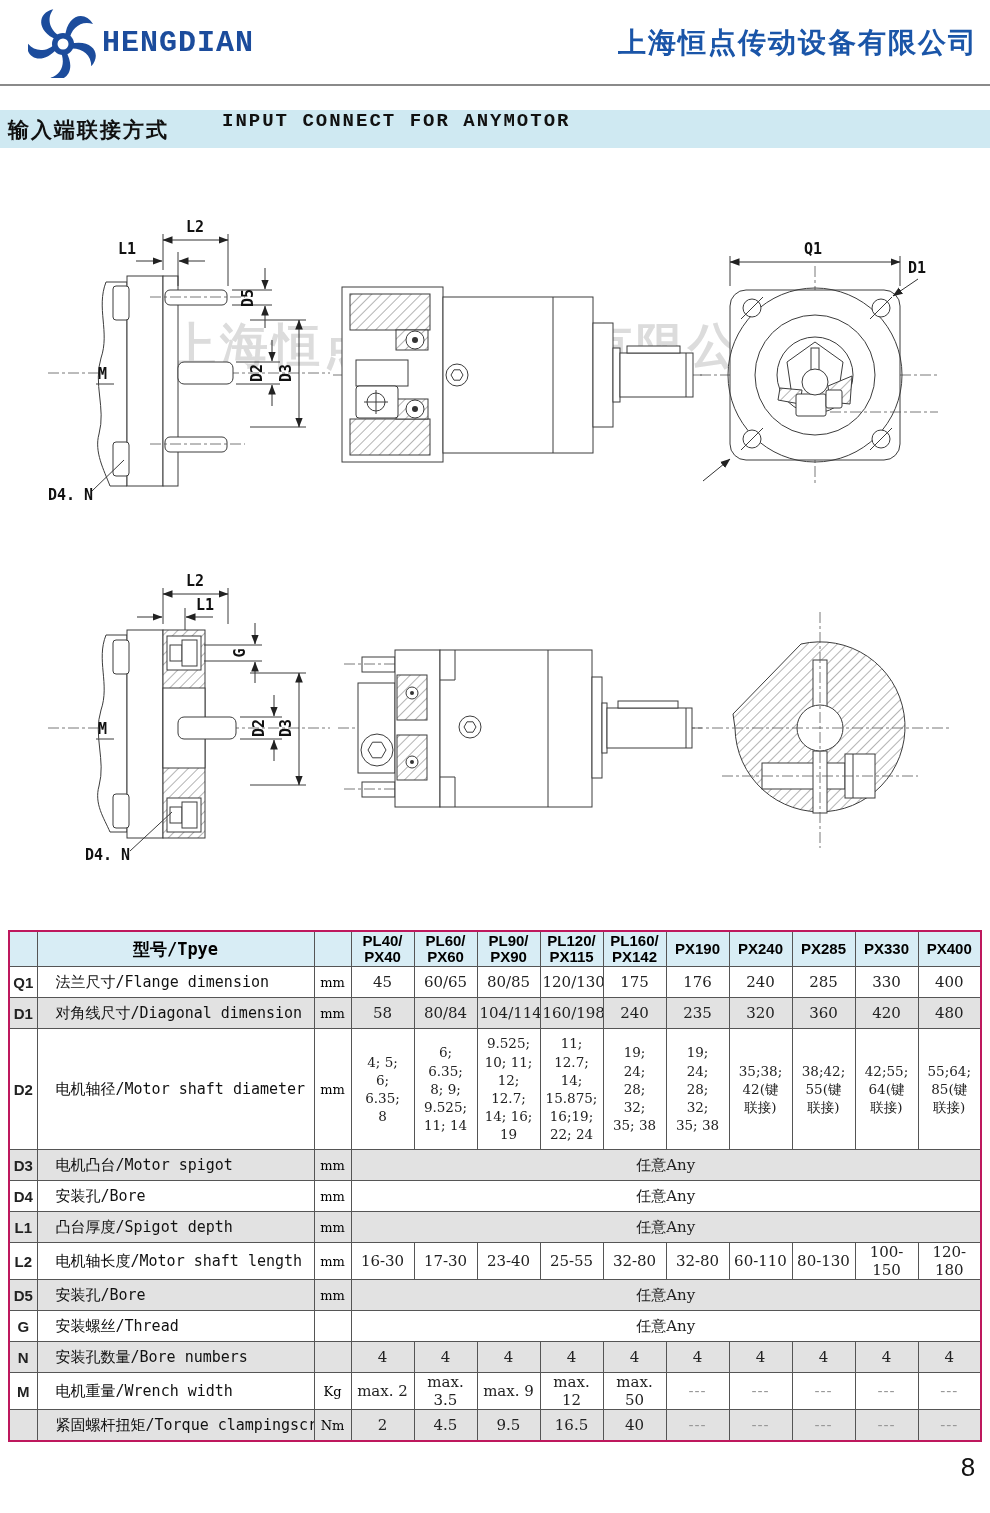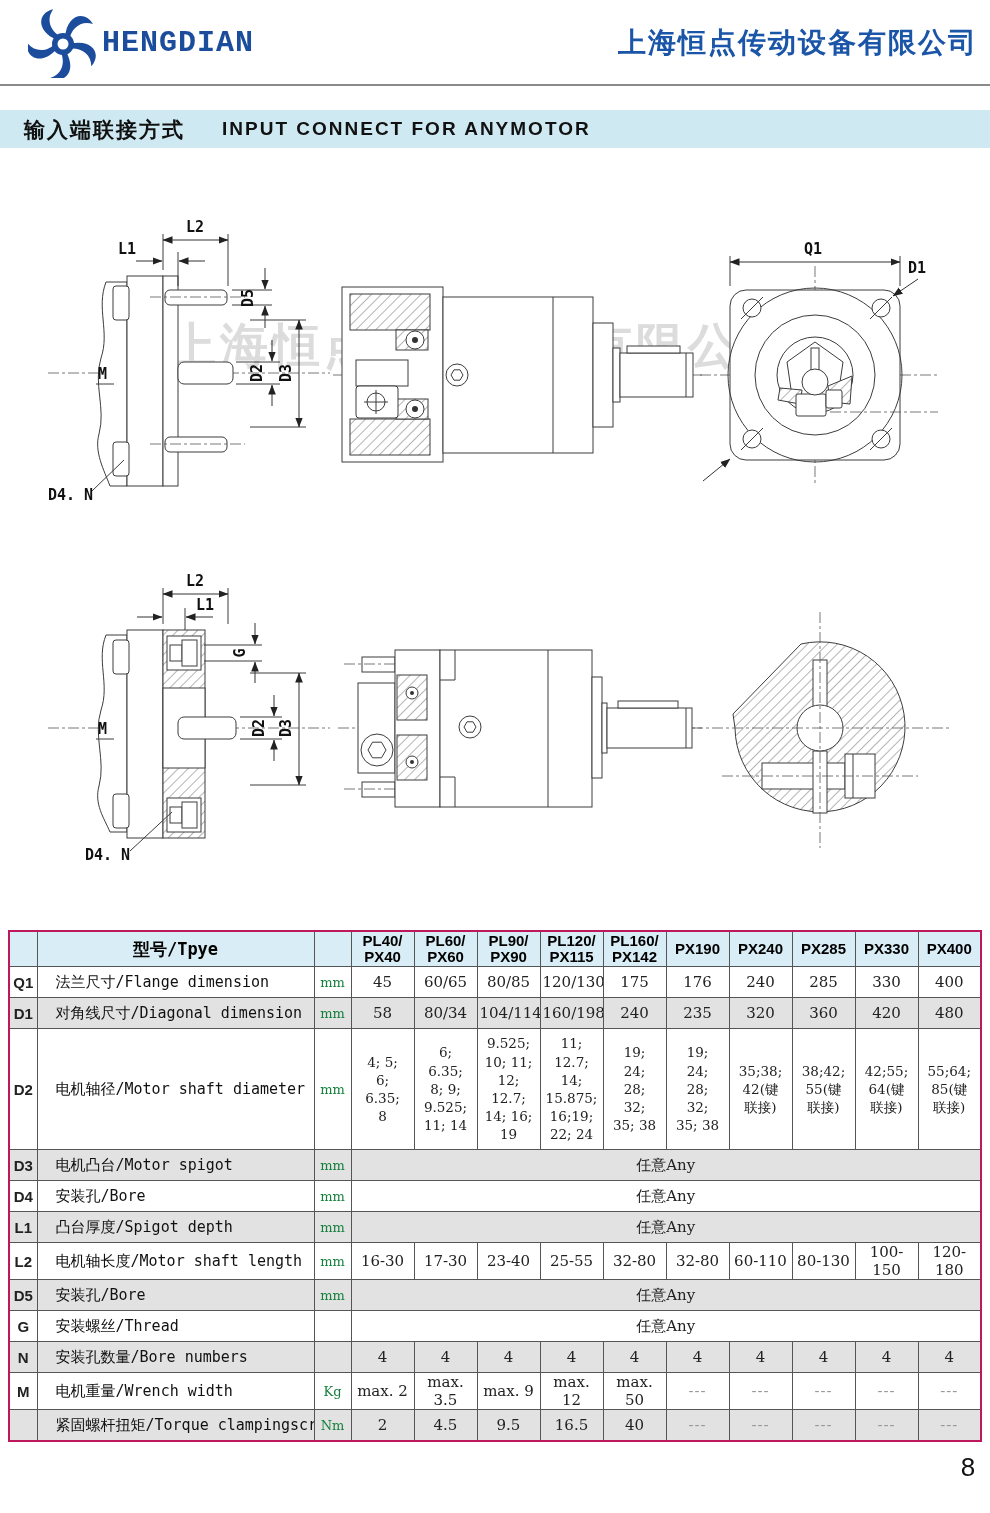--- a/index.html
+++ b/index.html
@@ -6,43 +6,43 @@
   body{position:relative;width:990px;height:1513px;font-family:"Liberation Sans",sans-serif;overflow:hidden;}
 
   
   .hdr-rule{position:absolute;left:0;top:84px;width:990px;height:0;border-top:2px solid #8a8a8a;}
   .brand{position:absolute;left:102px;top:26px;font-size:30px;font-weight:bold;letter-spacing:1px;color:#1c4c9c;font-family:Liberation Mono, monospace;}
   .company{position:absolute;right:12px;top:24px;font-size:28px;font-weight:bold;color:#1a55a8;font-family:"DejaVu Serif","Liberation Serif",serif;letter-spacing:2px;}
   .logo{position:absolute;left:28px;top:8px;}
 
   
   .titlebar{position:absolute;left:0;top:110px;width:990px;height:38px;background:#cfe9f2;}
-  .title-zh{position:absolute;left:8px;top:6px;font-size:21px;font-weight:bold;color:#111;letter-spacing:2px;margin-left:16px;}
-  .title-en{position:absolute;left:222px;top:8px;font-size:19px;font-weight:bold;color:#111;letter-spacing:2px;font-family:Liberation Sans, sans-serif;}
+  .title-zh{position:absolute;left:8px;top:6px;font-size:21px;font-weight:bold;color:#111;letter-spacing:2px;}
+  .title-en{position:absolute;left:222px;top:0;font-size:19px;font-weight:bold;color:#111;letter-spacing:2px;font-family:Liberation Mono, monospace;}
 
   
   .draw{position:absolute;left:0;}
   svg .ln{stroke:#3c3c3c;stroke-width:1;fill:none;}
   svg .fw{stroke:#3c3c3c;stroke-width:1;fill:#fff;}
   svg .cl{stroke:#555;stroke-width:0.8;fill:none;stroke-dasharray:11 3 3 3;}
   svg .dim{stroke:#333;stroke-width:1;fill:none;}
   svg .dtx{font:bold 15px "DejaVu Sans Mono","Liberation Mono",monospace;fill:#111;}
   svg .wm{font:bold 48px "DejaVu Sans",sans-serif;fill:#dcdcdc;letter-spacing:4px;}
 
   
   #spec-table{position:absolute;left:8px;top:930px;width:974px;border-collapse:collapse;table-layout:fixed;border:2px solid #be185d;}
   #spec-table th,#spec-table td{border:1px solid #555;padding:0 2px;text-align:center;vertical-align:middle;overflow:hidden;}
   #spec-table thead th{height:34px;background:#d8edf5;font-weight:bold;}
   #spec-table td{height:30px;}
   #spec-table tr.tall td{height:120px;}
   #spec-table tr.shade td{background:#e2e2e2;}
   #spec-table .key{font:bold 15px "Liberation Sans",sans-serif;color:#222;}
   #spec-table .lbl{text-align:left;padding-left:18px;font:15px "DejaVu Sans Mono","Liberation Mono",monospace;color:#111;white-space:nowrap;}
   #spec-table .lblh{font:bold 17px "DejaVu Sans Mono","Liberation Mono",monospace;}
-  #spec-table .unit{font:13px "DejaVu Serif",serif;color:#15803d;margin-top:45px;}
+  #spec-table .unit{font:13px "DejaVu Serif",serif;color:#000000;margin-top:45px;}
   #spec-table .model{font:bold 15px "Liberation Sans",sans-serif;white-space:pre-line;line-height:1.05;margin-top:17px;}
   #spec-table .val{font:15px "DejaVu Serif","Liberation Serif",serif;color:#222;white-space:pre-line;}
   #spec-table tr.tall .val{font-size:13.5px;line-height:1.35;}
   #spec-table .dash{color:#999;letter-spacing:1px;}
 
   .pagenum{position:absolute;left:948px;top:1452px;width:40px;font-size:26px;color:#111;text-align:center;}
 </style>
 </head>
 <body>
 
@@ -352,21 +352,21 @@
         <td class="val">240</td>
         <td class="val">285</td>
         <td class="val">330</td>
         <td class="val">400</td>
       </tr>
       <tr class="shade">
         <td class="key">D1</td>
         <td class="lbl">对角线尺寸/Diagonal dimension</td>
         <td class="unit">mm</td>
         <td class="val">58</td>
-        <td class="val">80/34</td>
+        <td class="val">80/84</td>
         <td class="val">104/114</td>
         <td class="val">160/198</td>
         <td class="val">240</td>
         <td class="val">235</td>
         <td class="val">320</td>
         <td class="val">360</td>
         <td class="val">420</td>
         <td class="val">480</td>
       </tr>
       <tr class="tall">

